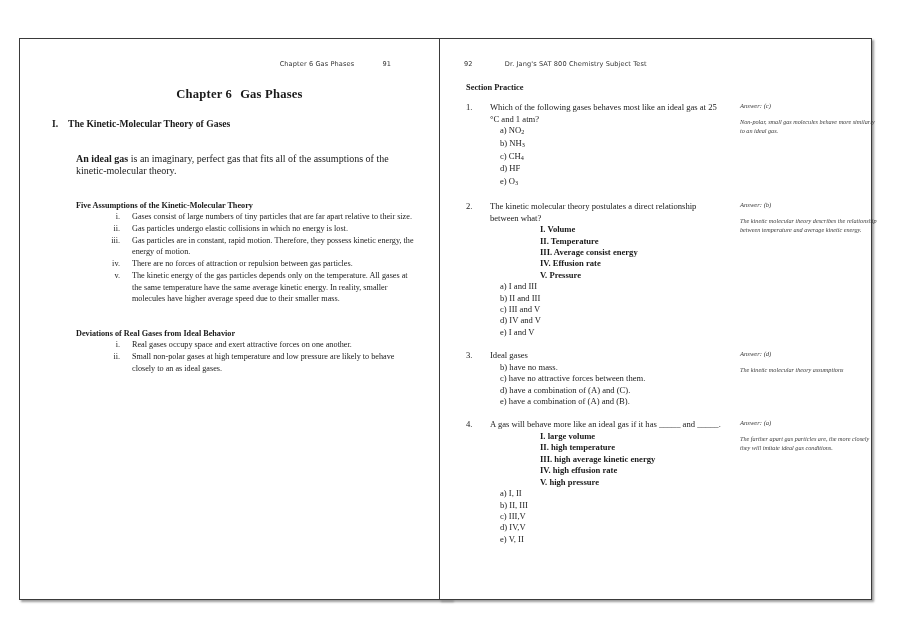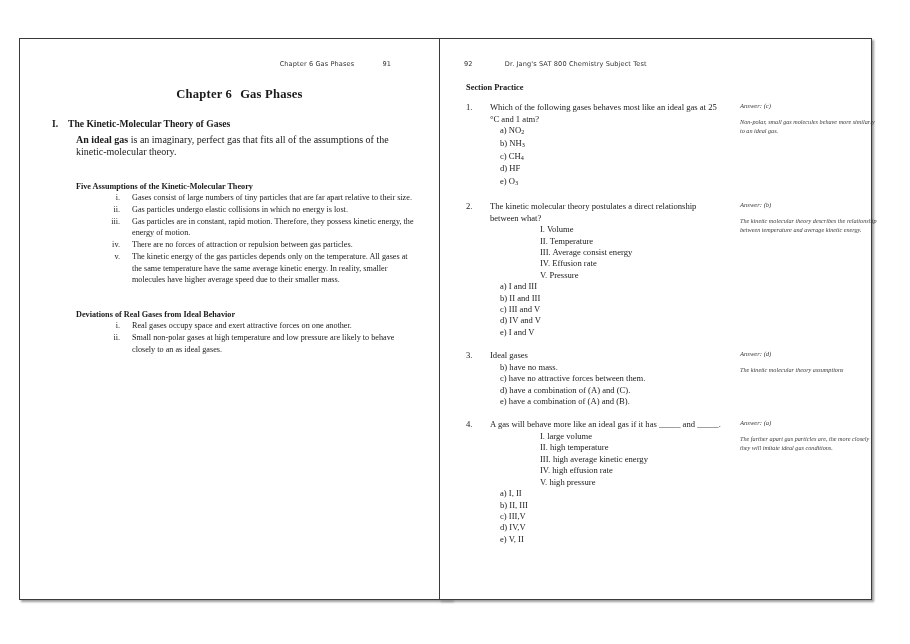--- a/index.html
+++ b/index.html
@@ -71,21 +71,21 @@
     margin-top: 16px;
     margin-bottom: 16px;
     letter-spacing: 0.2px;
   }
   .ch-gap { display: inline-block; width: 8px; }
 
   .section-head {
     font-weight: bold;
     font-size: 9.6px;
     margin-left: 8px;
-    margin-bottom: 5px;
+    margin-bottom: 24px;
   }
   .section-num {
     display: inline-block;
     width: 16px;
   }
   .body-block {
     margin-left: 32px;
     margin-right: 18px;
     font-size: 10px;
     line-height: 11.6px;
@@ -151,21 +151,21 @@
   }
   ul.opts {
     list-style: none;
     margin: 0;
     padding: 0;
     font-size: 8.6px;
     line-height: 11.4px;
   }
   ul.opts > li { padding-left: 0; }
   ul.opts.indent-a > li { padding-left: 36px; }
-  ul.opts.indent-roman > li { padding-left: 76px; }
+  ul.opts.indent-roman > li { padding-left: 76px; font-weight: bold; }
 
   .answer-col {
     position: absolute;
     left: 276px;
     top: 0;
     width: 140px;
   }
   .answer-label {
     font-style: italic;
     font-size: 6.6px;

